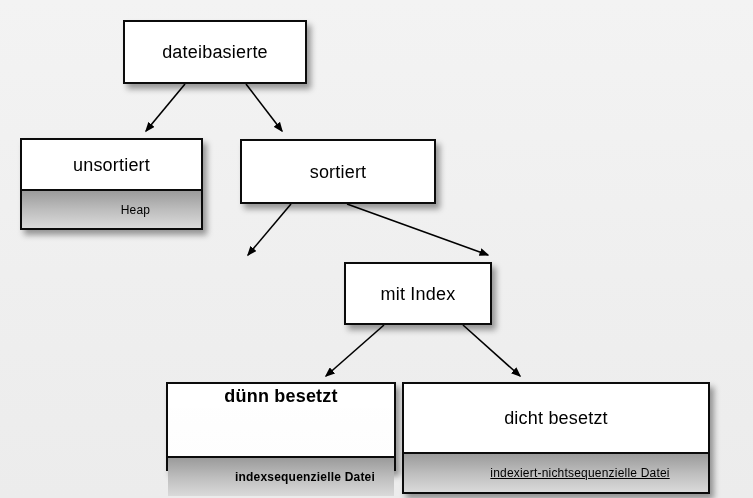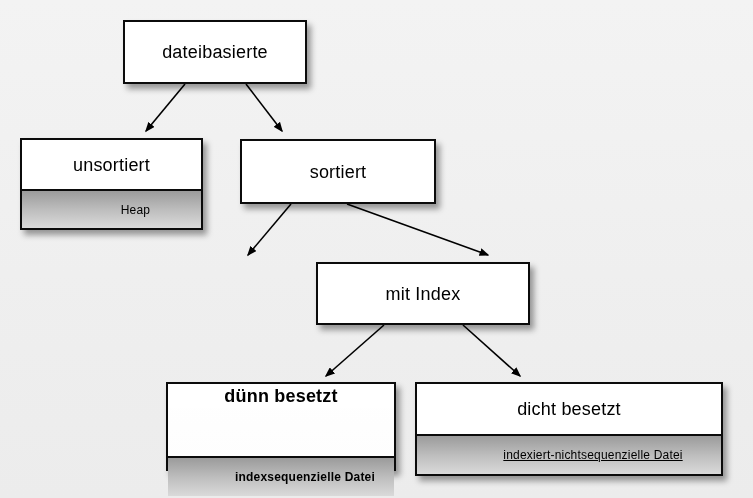--- a/index.html
+++ b/index.html
@@ -61,24 +61,24 @@
     color: #000;
     padding-left: 48px;
   }
   
   #node-root        { left: 123px; top: 20px;  width: 184px; height: 64px; }
   #node-unsortiert  { left: 20px;  top: 138px; width: 183px; height: 92px; }
   #node-unsortiert .sublabel { height: 37px; }
   #node-sortiert    { left: 240px; top: 139px; width: 196px; height: 65px; }
   #node-ohne-index  { left: 124px; top: 262px; width: 183px; height: 89px; }
   #node-ohne-index .sublabel { height: 39px; }
-  #node-mit-index   { left: 316px; top: 262px; width: 214px; height: 63px; }
+  #node-mit-index   { left: 344px; top: 262px; width: 148px; height: 63px; }
   #node-duenn       { left: 166px; top: 382px; width: 230px; height: 89px; font-weight: bold; }
   #node-duenn .sublabel { height: 38px; margin-top: 48px; }
-  #node-dicht       { left: 415px; top: 382px; width: 308px; height: 94px; }
+  #node-dicht       { left: 402px; top: 382px; width: 308px; height: 112px; }
   #node-dicht .sublabel { height: 38px; text-decoration: underline; }
 </style>
 </head>
 <body>
 
 <div class="canvas">
 
   <svg class="connectors" viewBox="0 0 753 498" xmlns="http://www.w3.org/2000/svg">
     <defs>
       <marker id="arrowhead" markerWidth="10" markerHeight="8" refX="8.5" refY="4" orient="auto" markerUnits="userSpaceOnUse">

